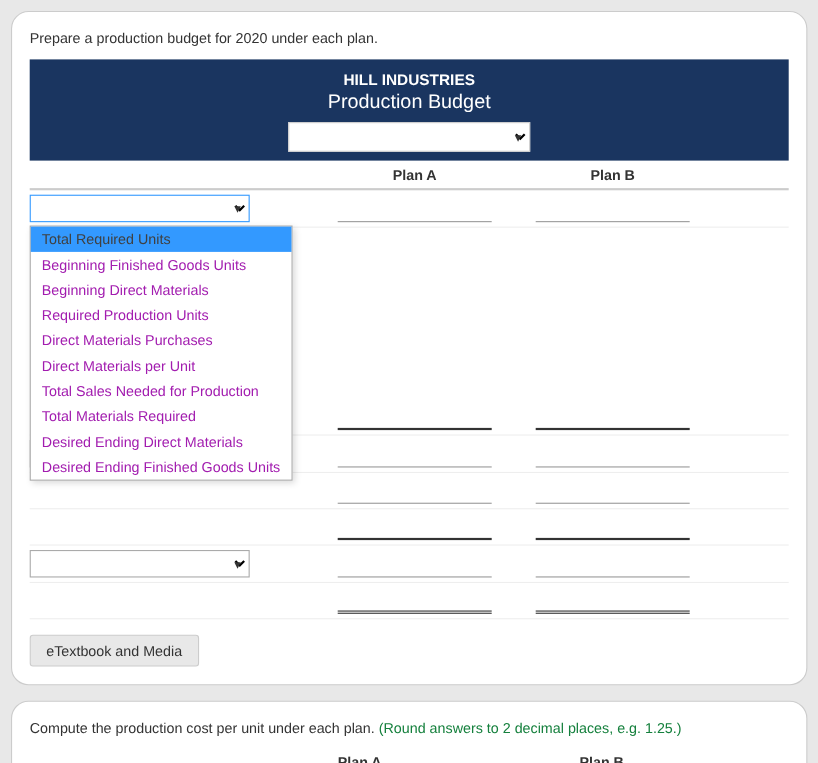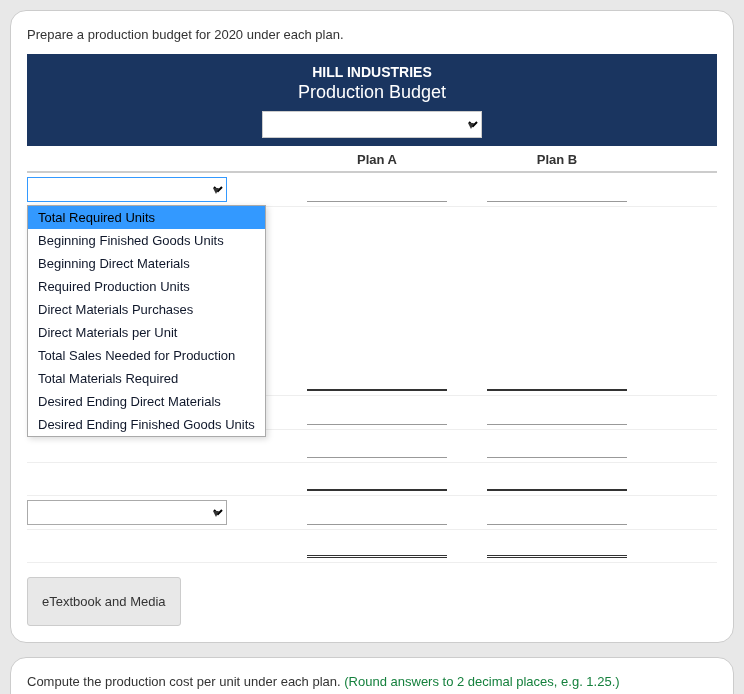--- a/index.html
+++ b/index.html
@@ -113,46 +113,46 @@
       width: 200px;
       padding: 3px 6px;
       border: 1px solid #aaa;
       font-size: 13px;
     }
     .etextbook-btn {
       display: inline-block;
       background: #e8e8e8;
       border: 1px solid #ccc;
       border-radius: 3px;
-      padding: 16px 14px;
+      padding: 6px 14px;
       font-size: 13px;
       margin-top: 14px;
       color: #333;
       cursor: pointer;
     }
     
     .dropdown-overlay {
       position: absolute;
       left: 0;
       top: 32px;
       z-index: 100;
       background: #fff;
       border: 1px solid #aaa;
       min-width: 210px;
       box-shadow: 2px 2px 6px rgba(0,0,0,0.15);
     }
     .dropdown-overlay-item {
       padding: 4px 10px;
       font-size: 13px;
       cursor: pointer;
-      color: #0f172a;
+      color: #a21caf;
     }
     .dropdown-overlay-item.selected {
       background: #3399ff;
-      color: #000000;
+      color: #404040;
     }
     .cost-header-row {
       display: flex;
       padding: 4px 0;
     }
     .cost-label-col { flex: 0 0 200px; }
     .cost-plan-col {
       flex: 0 0 200px;
       text-align: center;
       font-weight: bold;

